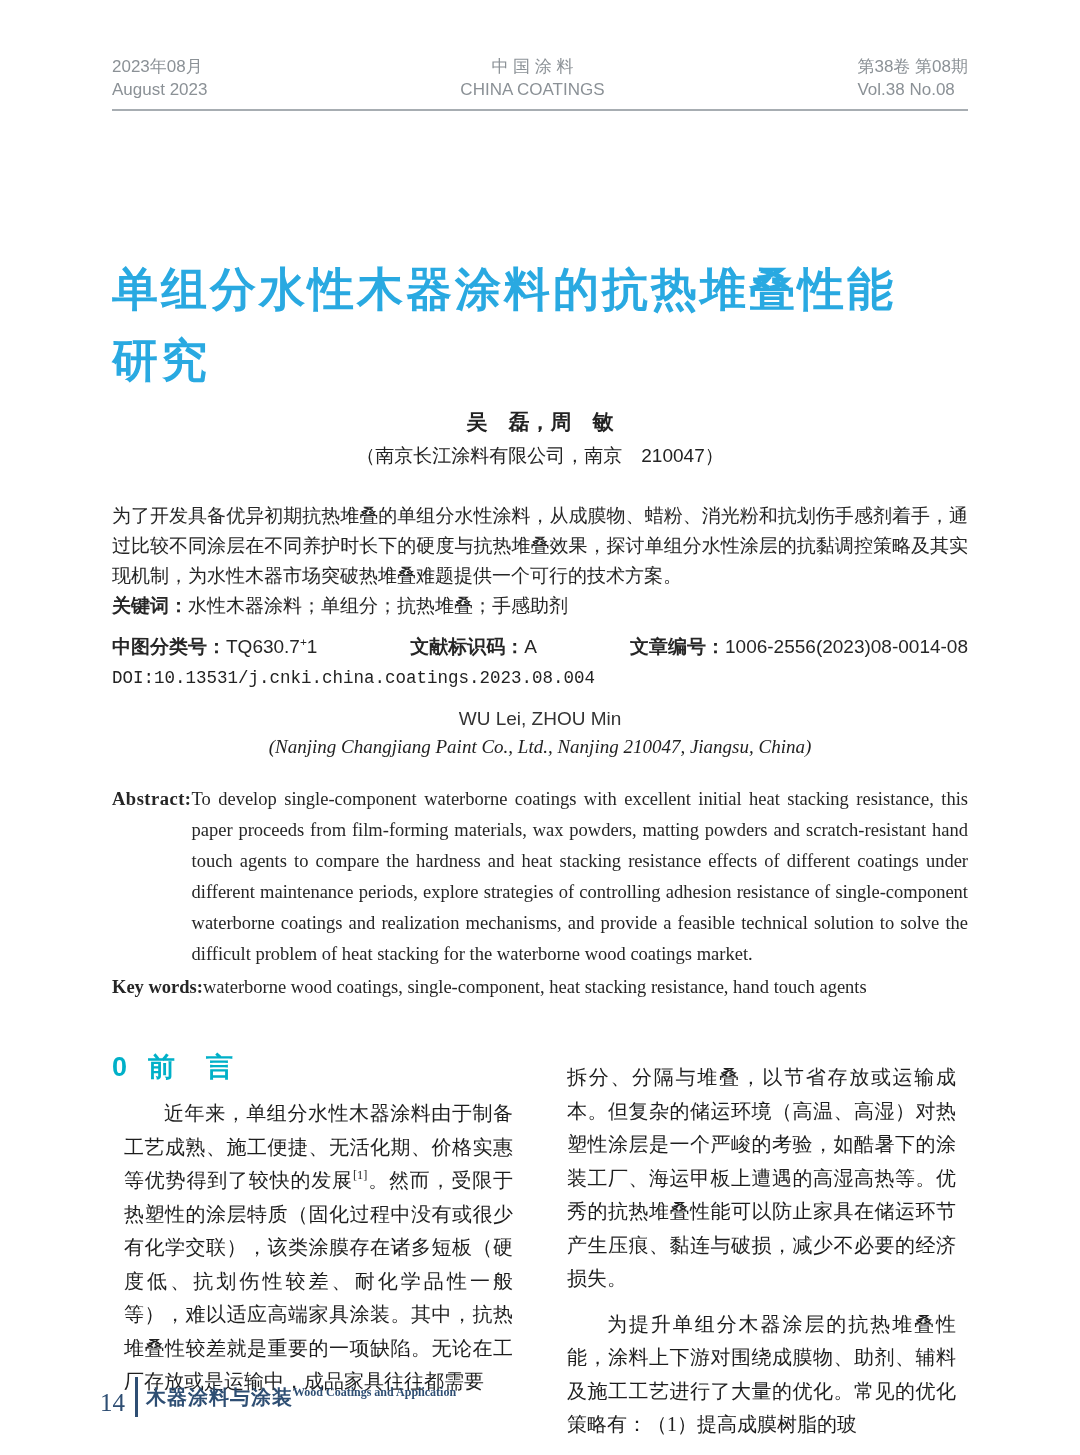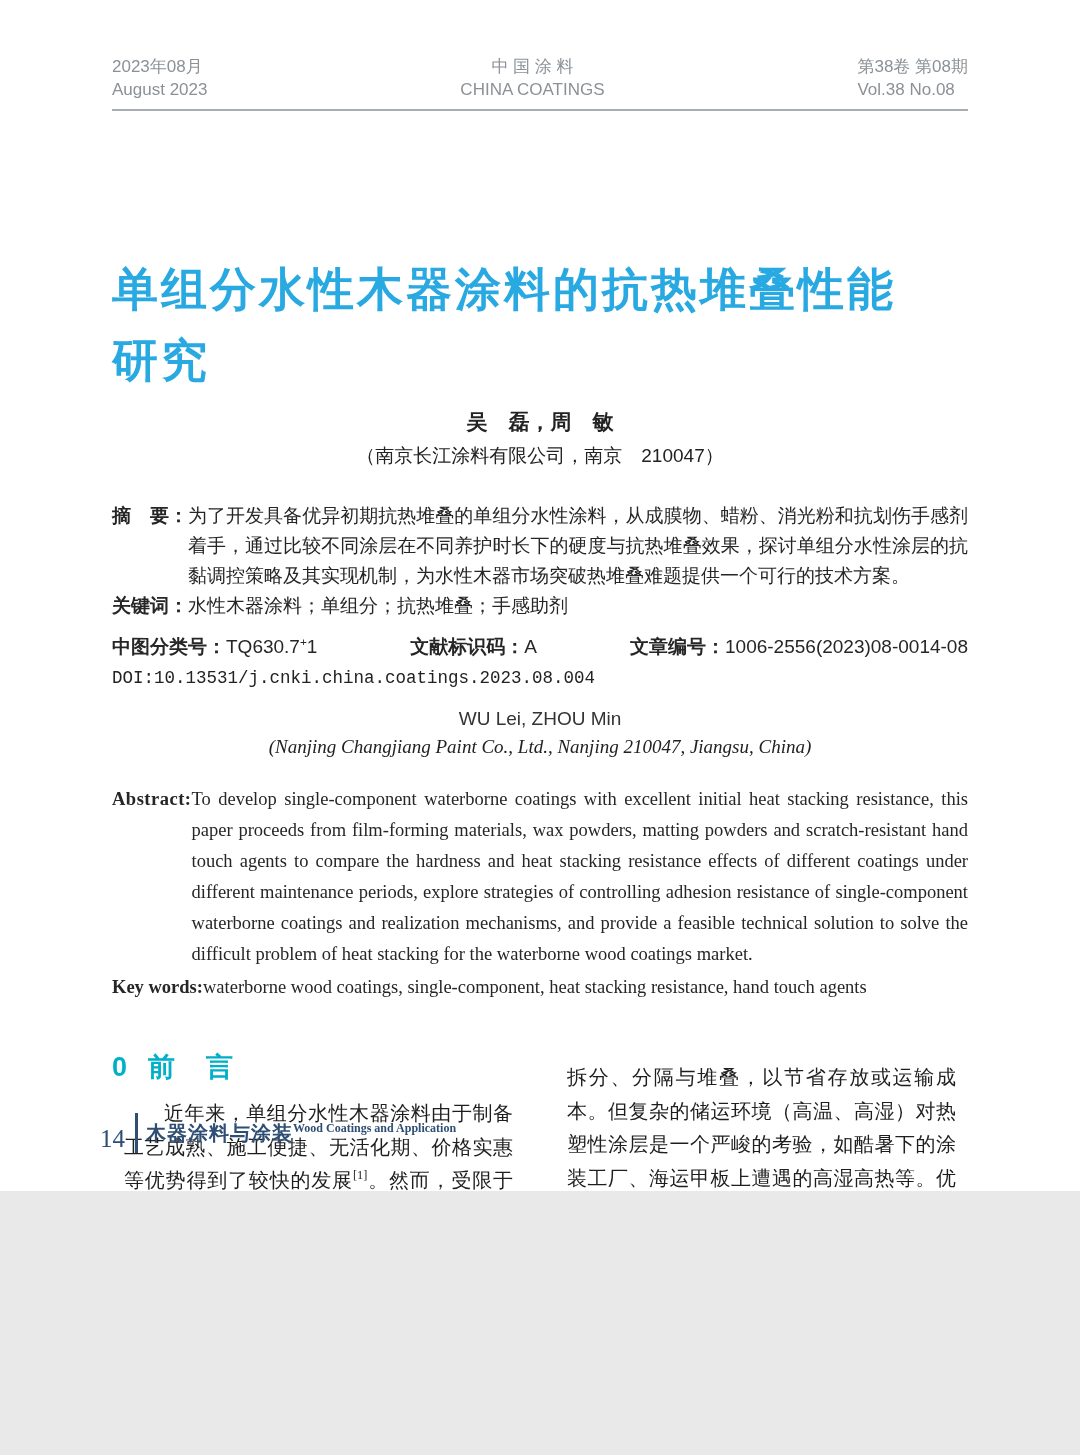--- a/index.html
+++ b/index.html
@@ -1,18 +1,18 @@
 <!DOCTYPE html>
 <html><head>
 <meta charset="utf-8">
 <style>
   html,body{margin:0;padding:0;background:#e9e9e9;}
   .page{
     position:relative;
-    width:1080px;height:1191px;
+    width:1080px;height:1455px;
     margin:0 auto;
     background:#ffffff;
     box-sizing:border-box;
     padding:55px 112px 0 112px;
     overflow:hidden;
     font-family:"Liberation Sans", sans-serif;
     color:#262626;
   }
   
   .jheader{
@@ -146,21 +146,20 @@
   </div>
 
   <div class="cn-title">
     <div>单组分水性木器涂料的抗热堆叠性能</div>
     <div>研究</div>
   </div>
   <div class="cn-authors">吴　磊，周　敏</div>
   <div class="cn-affil">（南京长江涂料有限公司，南京　210047）</div>
 
   <div class="hang cn-abstract">
-    <span class="hlabel">摘　要：</span>
     <span class="htext">为了开发具备优异初期抗热堆叠的单组分水性涂料，从成膜物、蜡粉、消光粉和抗划伤手感剂着手，通过比较不同涂层在不同养护时长下的硬度与抗热堆叠效果，探讨单组分水性涂层的抗黏调控策略及其实现机制，为水性木器市场突破热堆叠难题提供一个可行的技术方案。</span>
   </div>
   <div class="hang cn-keywords">
     <span class="hlabel">关键词：</span>
     <span class="htext">水性木器涂料；单组分；抗热堆叠；手感助剂</span>
   </div>
 
   <div class="meta-row">
     <span>
       <span class="mlabel">中图分类号：</span><span>TQ630.7</span><sup>+</sup><span>1</span>

